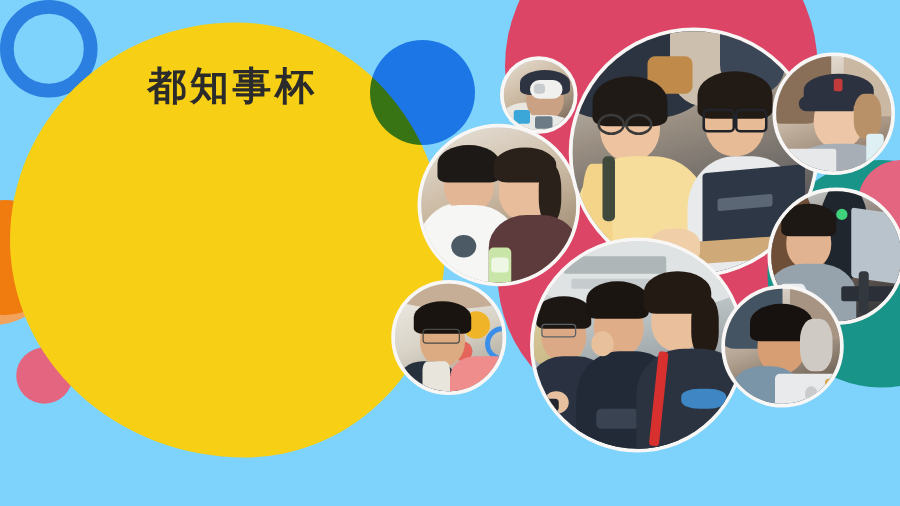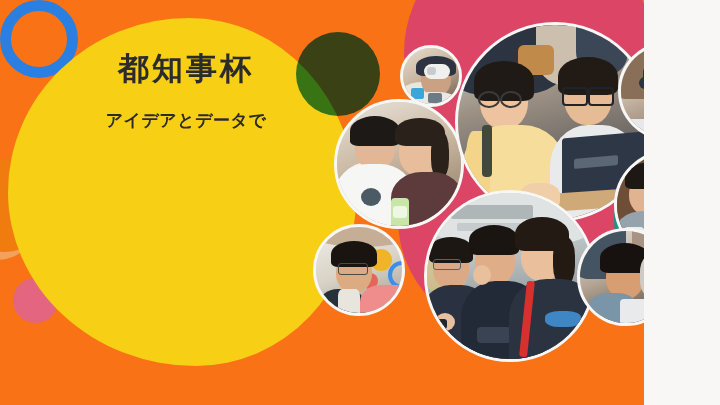--- a/index.html
+++ b/index.html
@@ -1,21 +1,21 @@
 <!DOCTYPE html>
 <html><head>
 <meta charset="utf-8">
 <style>
   html,body{margin:0;padding:0;}
   body{
     width:720px;height:405px;overflow:hidden;
     background:#f8f7f5;
     font-family:"Liberation Sans","DejaVu Sans",sans-serif;
   }
-  #stage{position:relative;width:644px;height:405px;overflow:hidden;background:#f97316;}
+  #stage{position:relative;width:720px;height:405px;overflow:hidden;background:#7dd3fc;}
 
   
   .blob{position:absolute;border-radius:50%;}
   .yellow-blob{
     left:8px;top:18px;width:348px;height:348px;
     background:#f7cf15;
     border-radius:52% 48% 46% 54% / 50% 52% 48% 50%;
     z-index:4;
   }
   .orange-c{
@@ -113,21 +113,20 @@
   <div class="blob pink-r"></div>
   <div class="blue-ring"></div>
 
   <div class="blob yellow-blob"></div>
   <div class="blob blue-c"></div>
   <div class="blob pink-dot"></div>
 
   <div class="headline">
     <div class="jp-top">都知事杯</div>
     <div class="sub">
-      <div>アイデアとデータで</div>
     </div>
   </div>
 
   <div class="photo" id="p1" style="left:400px;top:45px;width:62px;height:62px;">
     <div class="scene">
       <div class="bg-room"></div>
       <div class="blot" style="left:-6px;top:34px;width:46px;height:40px;background:#e9e6df;"></div>
       <div class="head" style="left:18px;top:14px;width:30px;height:34px;background:#caa183;"></div>
       <div class="blot" style="left:13px;top:8px;width:40px;height:20px;background:#2d3340;border-radius:50% 50% 20% 20%;"></div>
       <div class="lap" style="left:21px;top:16px;width:26px;height:15px;background:#f0f0ef;border-radius:8px;"></div>

